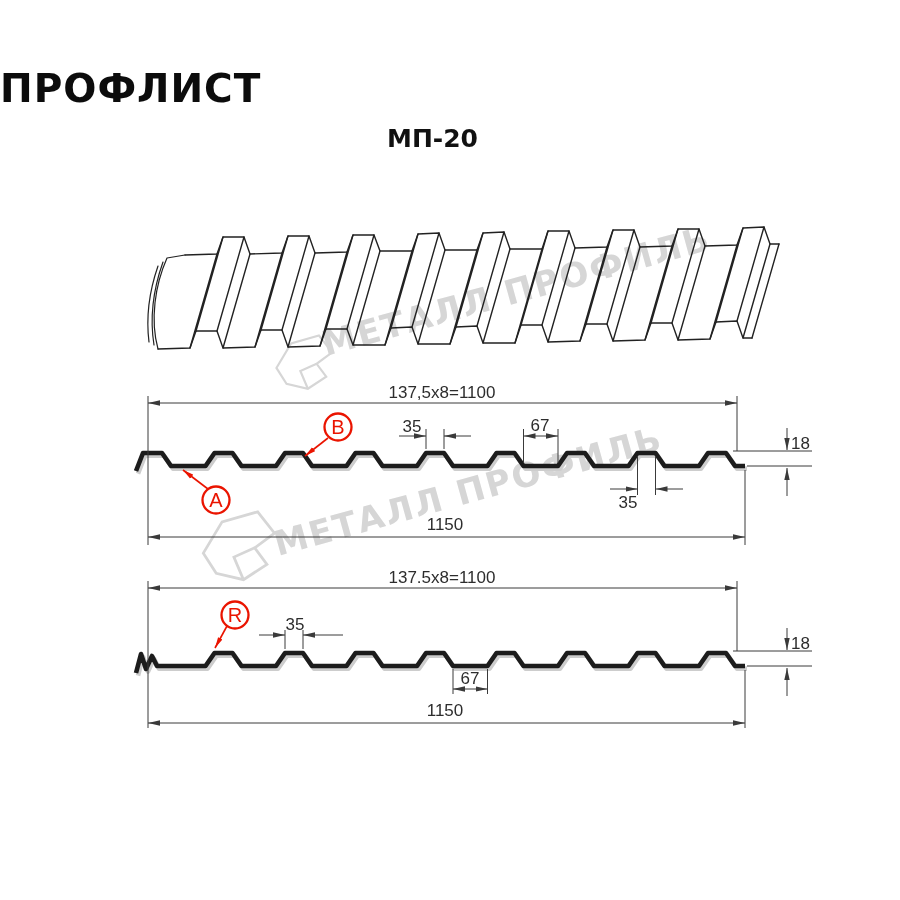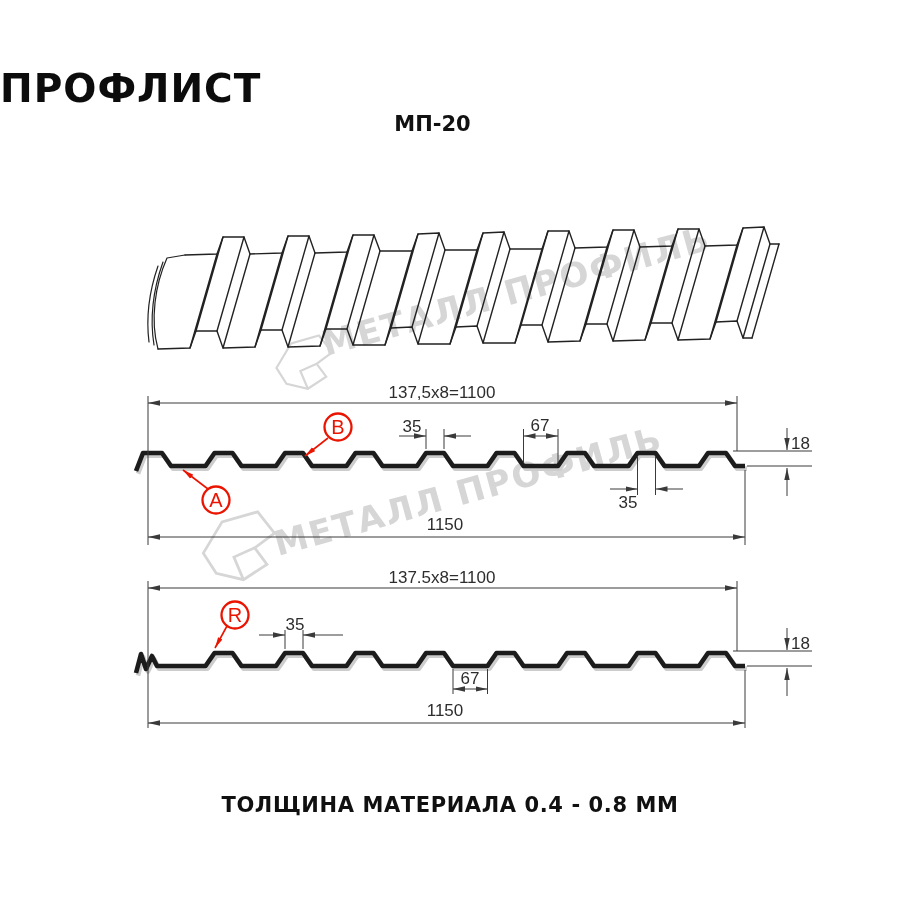--- a/index.html
+++ b/index.html
@@ -1,40 +1,39 @@
 <!DOCTYPE html>
 <html><head>
 <meta charset="utf-8">
 <style>
   html,body{margin:0;padding:0;background:#fff;}
   .page{position:relative;width:900px;height:900px;background:#fff;overflow:hidden;
         font-family:"Liberation Sans",sans-serif;}
   .title{position:absolute;left:0;top:66px;width:900px;text-align:left;
          font-family:"DejaVu Sans","Liberation Sans",sans-serif;
          font-size:39px;font-weight:bold;letter-spacing:1px;color:#0c0c0c;}
-  .model{position:absolute;left:0;top:112px;width:865px;text-align:center;
+  .model{position:absolute;left:0;top:124px;width:865px;text-align:center;
          font-family:"DejaVu Sans","Liberation Sans",sans-serif;
-         font-size:21px;font-weight:600;color:#111;}
+         font-size:25px;font-weight:600;color:#111;}
   .footer{position:absolute;left:0;top:793px;width:900px;text-align:center;
          font-family:"DejaVu Sans","Liberation Sans",sans-serif;
          font-size:21px;font-weight:600;letter-spacing:0.6px;color:#101010;}
   svg{position:absolute;left:0;top:0;}
   .dimtxt{font-family:"Liberation Sans",sans-serif;font-size:17px;fill:#2d2d2d;}
   .marktxt{font-family:"Liberation Sans",sans-serif;font-size:20px;}
   .wmtxt{font-family:"DejaVu Sans","Liberation Sans",sans-serif;font-size:34px;
          font-weight:bold;letter-spacing:2px;}
 </style>
 </head>
 <body>
 
 <div class="page">
 
   <div class="title">ПРОФЛИСТ</div>
   <div class="model">МП-20</div>
-  <div class="footer">ТОЛЩИНА МАТЕРИАЛА 0.4 - 0.8 ММ</div>
 
   <svg width="900" height="900" viewBox="0 0 900 900">
     <defs>
       <marker id="arr" viewBox="0 0 12 7" refX="12" refY="3.5" markerWidth="12" markerHeight="7" markerUnits="userSpaceOnUse" orient="auto-start-reverse">
         <path d="M0,0.8 L12,3.5 L0,6.2 Z" fill="#3a3a3a"></path>
       </marker>
       <marker id="arrRed" viewBox="0 0 12 7" refX="12" refY="3.5" markerWidth="11" markerHeight="6.5" markerUnits="userSpaceOnUse" orient="auto-start-reverse">
         <path d="M0,0.8 L12,3.5 L0,6.2 Z" fill="#ea1400"></path>
       </marker>
     </defs>

